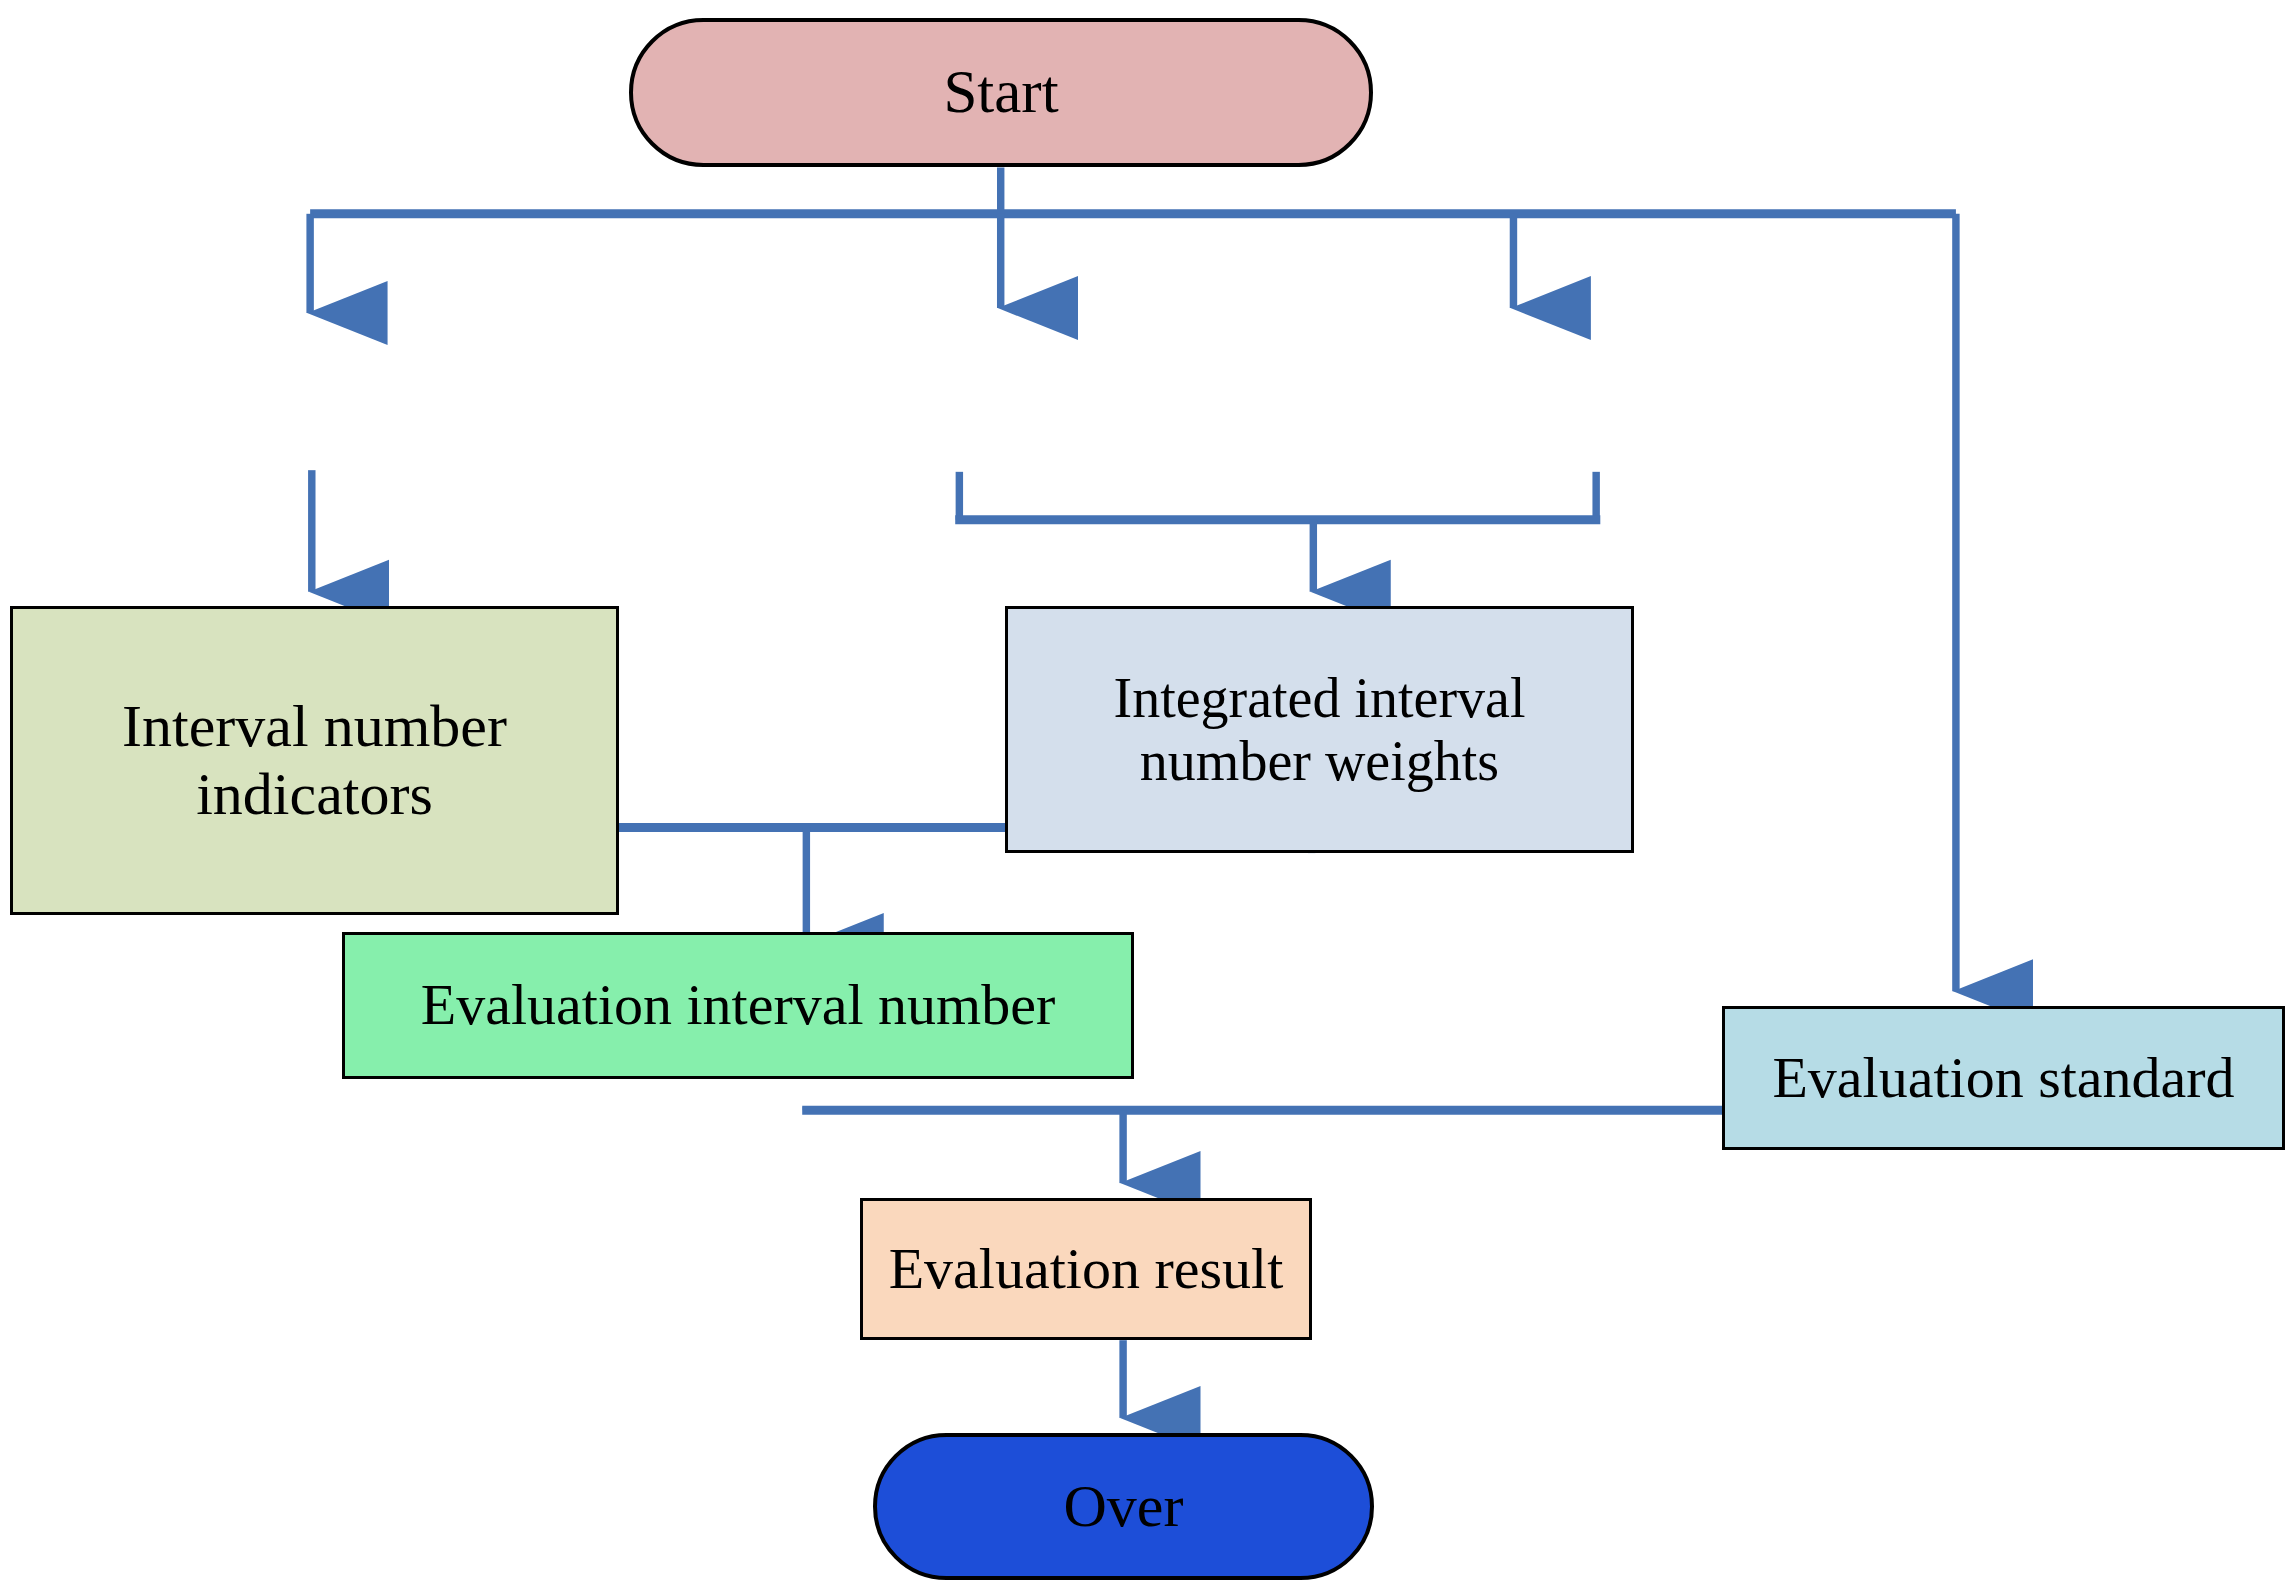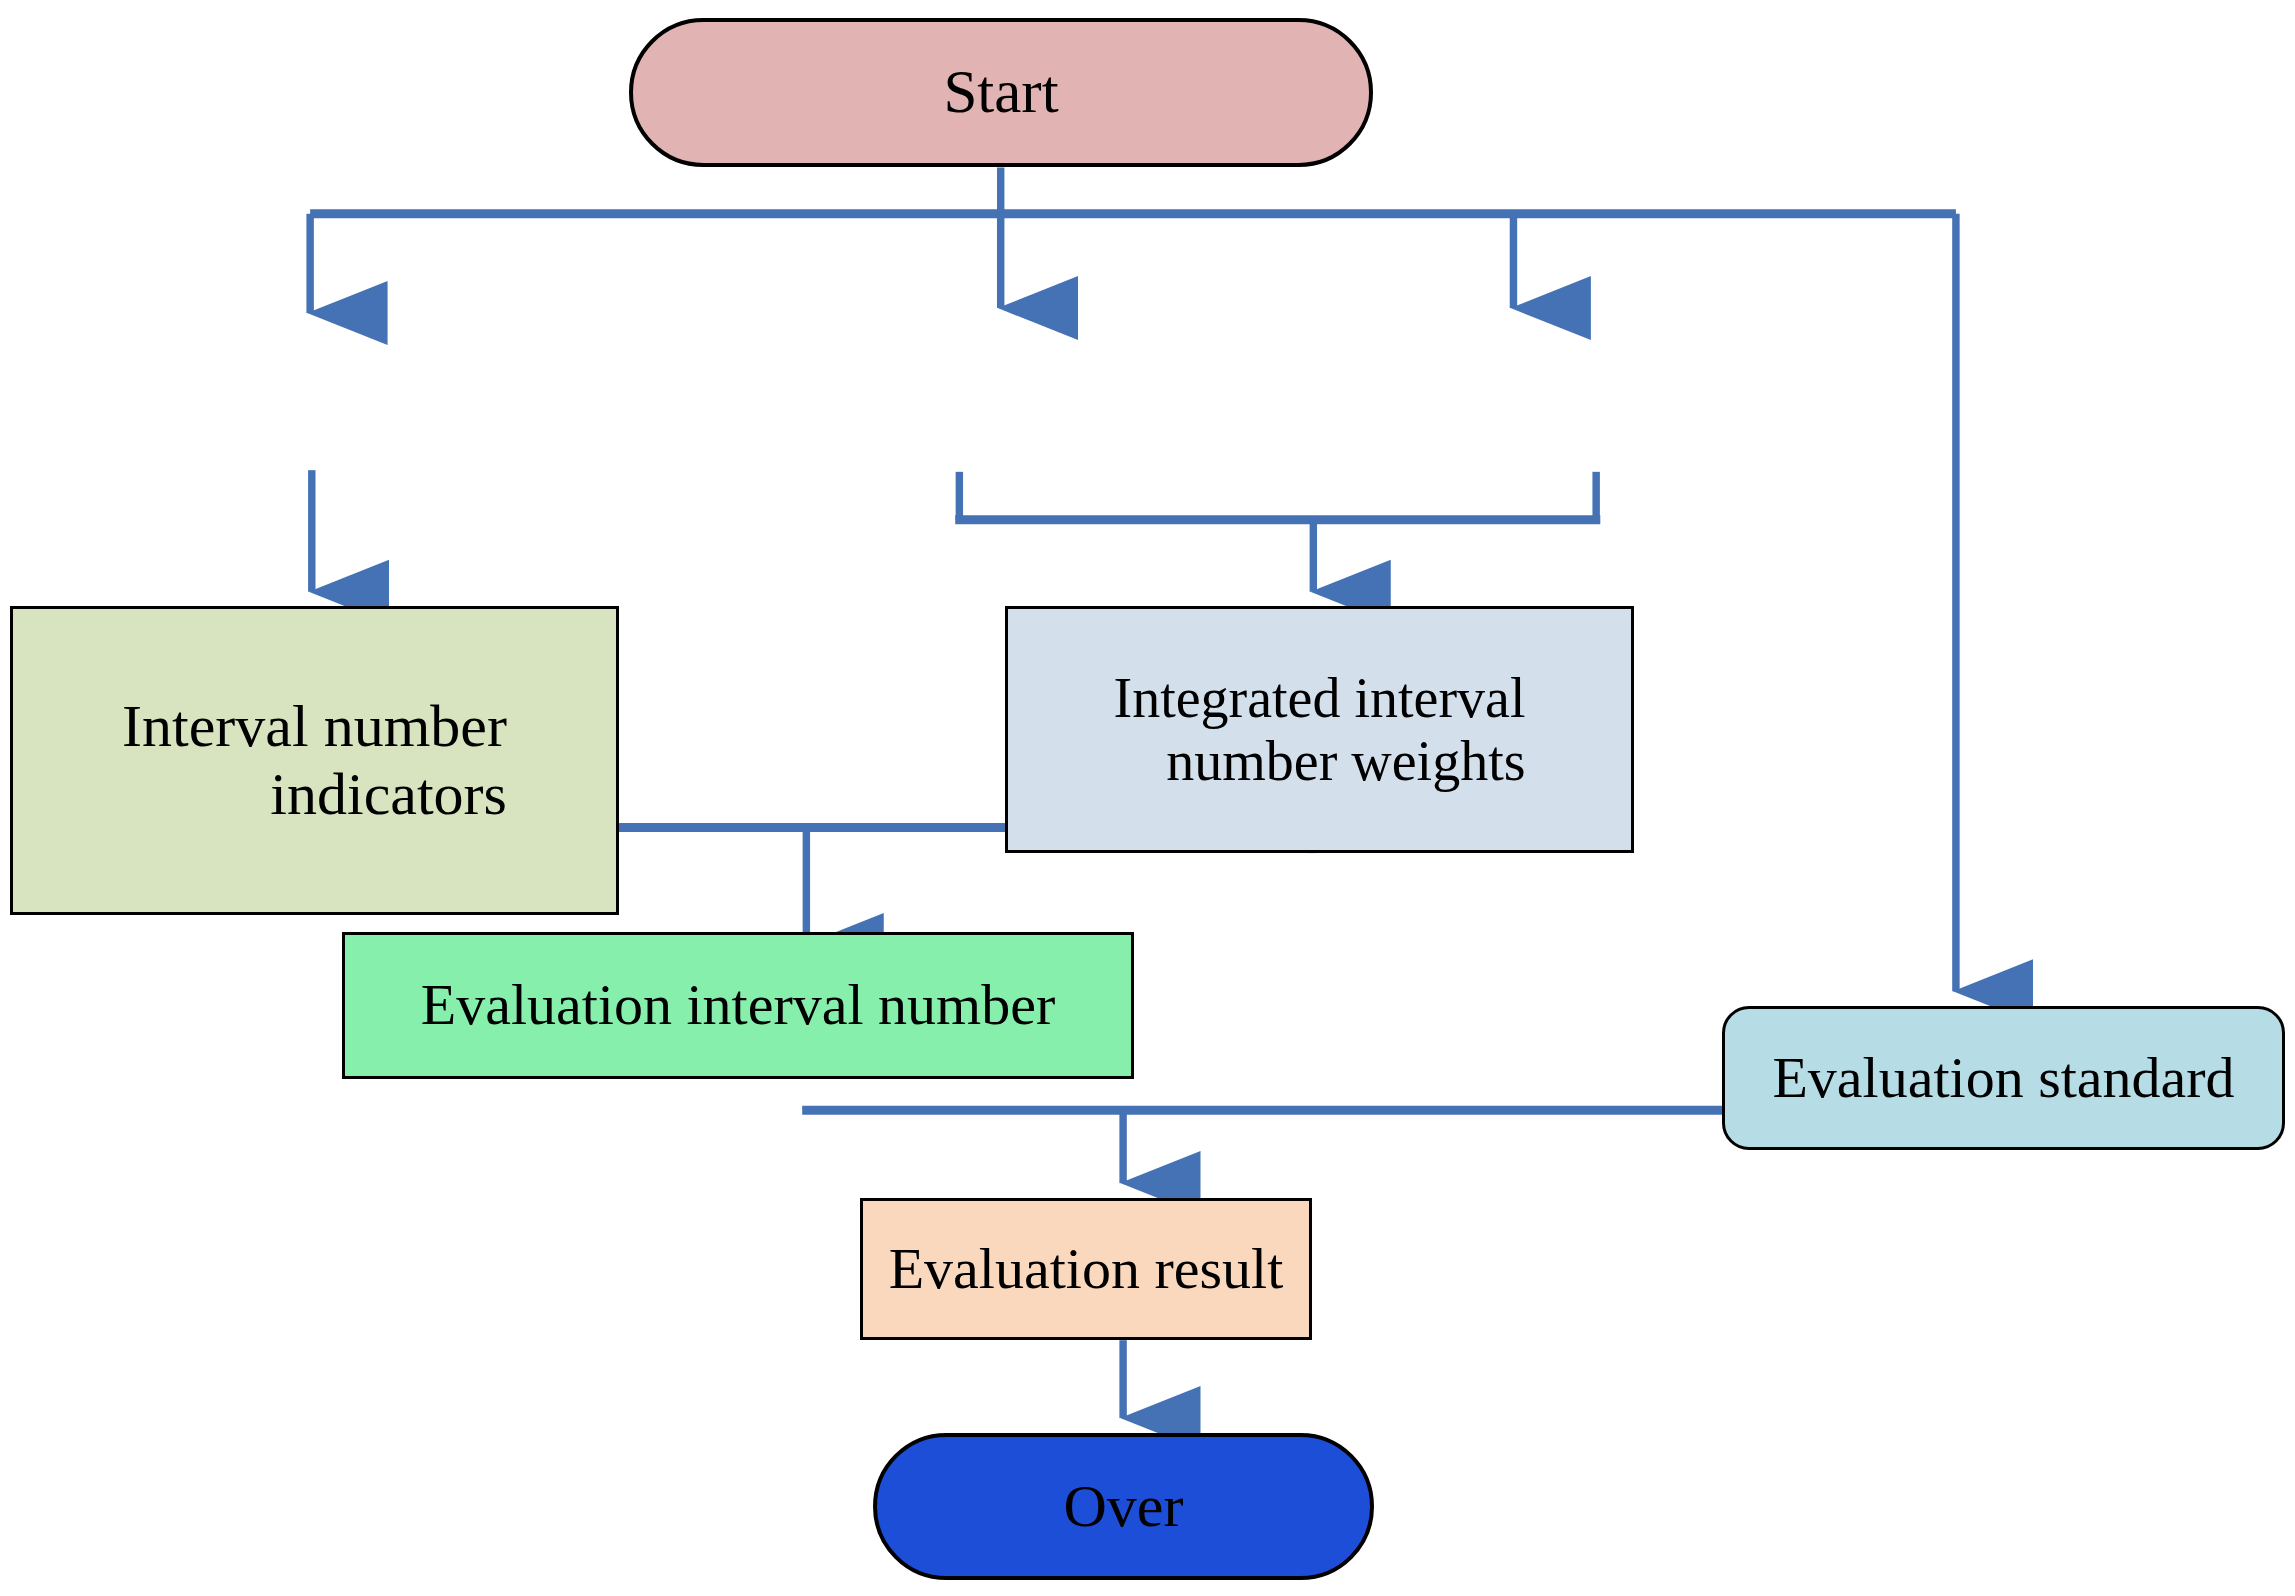--- a/index.html
+++ b/index.html
@@ -23,38 +23,38 @@
     height: 1597px;
     pointer-events: none;
   }
   .node {
     position: absolute;
     box-sizing: border-box;
     border: 3.3px solid #000000;
     display: flex;
     align-items: center;
     justify-content: center;
-    text-align: right;
+    text-align: center;
     color: #000000;
     line-height: 1.12;
     white-space: pre-line;
     padding: 0 8.3px;
   }
   .node.terminator {
     border-radius: 826px;
     border-width: 4.1px;
   }
   .n-start   { left: 629px;  top: 18px;   width: 744px;  height: 149px;  background: #E2B3B3; font-size: 61px; }
   .n-basic   { left: 122px;  top: 328px;  width: 390px;  height: 142px;  background: #D8E3BF; font-size: 58px; }
   .n-wexp    { left: 796px;  top: 323px;  width: 427px;  height: 149px;  background: #D4DFEC; font-size: 56px; }
   .n-wahp    { left: 1256px; top: 323px;  width: 703px;  height: 149px;  background: #D4DFEC; font-size: 56px; }
   .n-inter   { left: 10px;   top: 606px;  width: 609px;  height: 309px;  background: #D8E3BF; font-size: 60px; }
   .n-integ   { left: 1005px; top: 606px;  width: 629px;  height: 247px;  background: #D4DFEC; font-size: 56px; }
   .n-evalint { left: 342px;  top: 932px; width: 792px; height: 147px;  background: #86efac; font-size: 58px; }
-  .n-evalstd { left: 1722px; top: 1006px; width: 563px;  height: 144px;  background: #B6DCE6; font-size: 58px; border-radius: 27px; }
+  .n-evalstd { left: 1722px; top: 1006px; width: 563px;  height: 144px;  background: #B6DCE6; font-size: 58px; }
   .n-evalres { left: 860px; top: 1198px; width: 452px;  height: 142px;  background: #FAD8BD; font-size: 58px; }
   .n-over    { left: 873px; top: 1433px; width: 501px;  height: 147px;  background: #1d4ed8; font-size: 60px; }
 </style>
 </head>
 <body>
 
 <div id="canvas">
 
   <svg id="edge-layer" viewBox="0 0 2775 1930">
     <defs>

